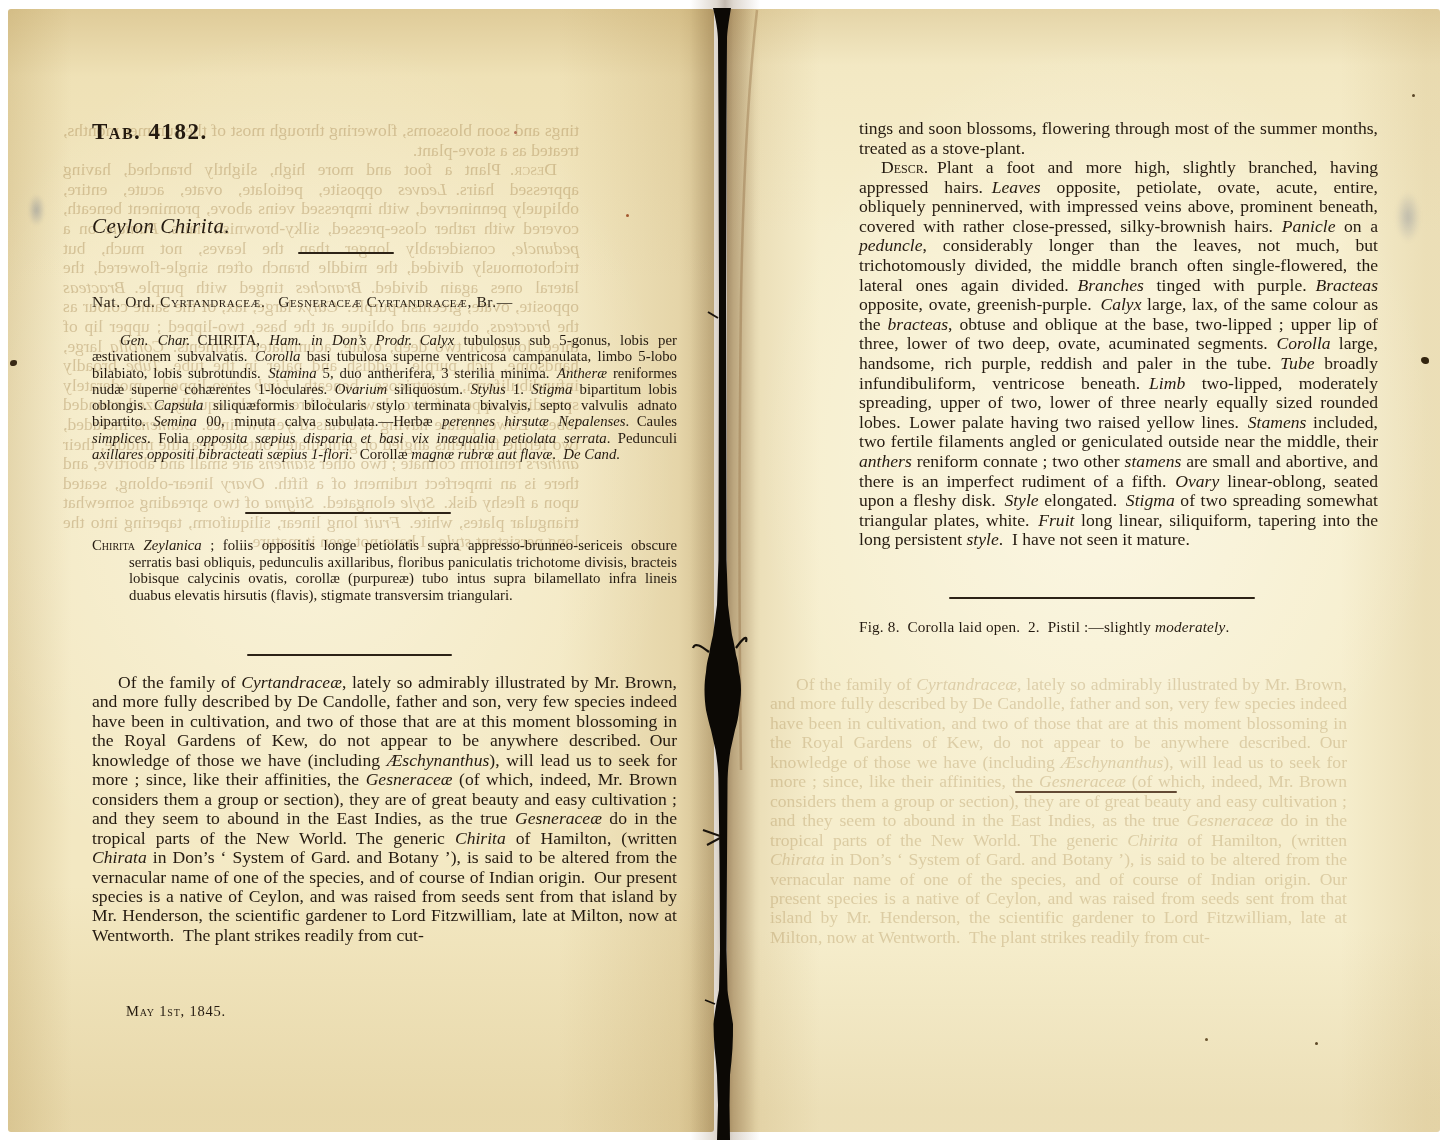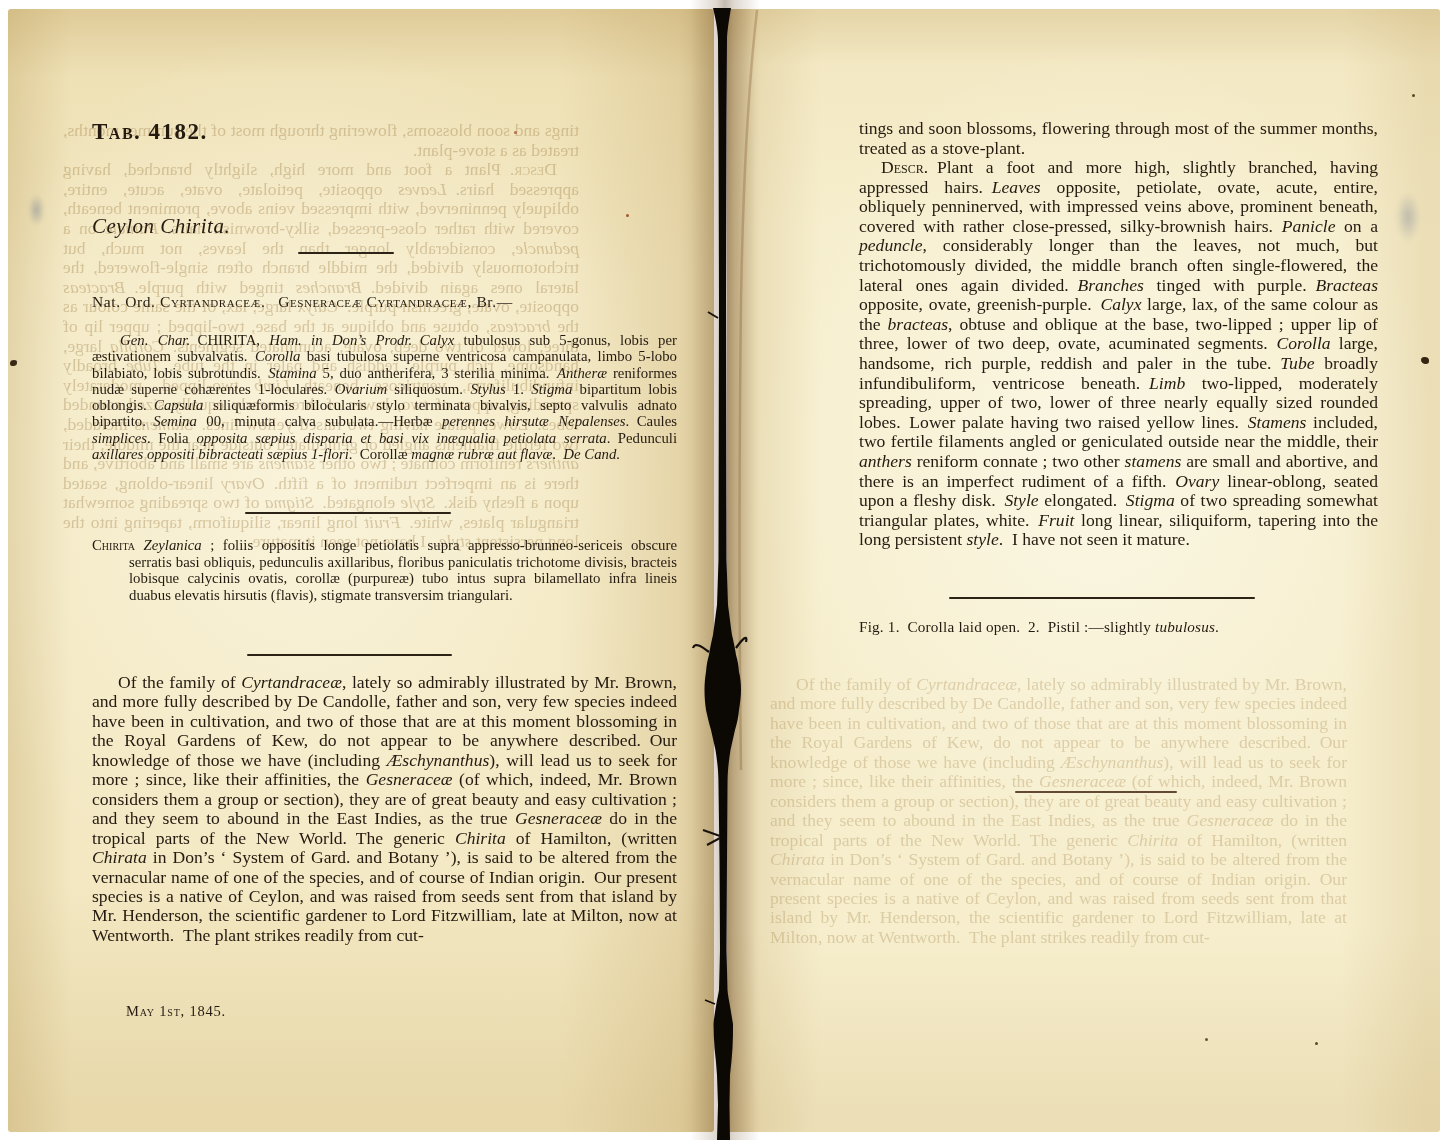--- a/index.html
+++ b/index.html
@@ -104,21 +104,21 @@
     <div class="tb just lp-body"><span>Of the family of </span><span style="font-style: italic;">Cyrtandraceæ</span><span>, lately so admirably illustrated by Mr. Brown, and more fully described by De Candolle, father and son, very few species indeed have been in cultivation, and two of those that are at this moment blossoming in the Royal Gardens of Kew, do not appear to be anywhere described. Our knowledge of those we have (including </span><span style="font-style: italic;">Æschynanthus</span><span>), will lead us to seek for more ; since, like their affinities, the </span><span style="font-style: italic;">Gesneraceæ</span><span> (of which, indeed, Mr. Brown considers them a group or section), they are of great beauty and easy cultivation ; and they seem to abound in the East Indies, as the true </span><span style="font-style: italic;">Gesneraceæ</span><span> do in the tropical parts of the New World. The generic </span><span style="font-style: italic;">Chirita</span><span> of Hamilton, (written </span><span style="font-style: italic;">Chirata</span><span> in Don’s ‘ System of Gard. and Botany ’), is said to be altered from the vernacular name of one of the species, and of course of Indian origin. Our present species is a native of Ceylon, and was raised from seeds sent from that island by Mr. Henderson, the scientific gardener to Lord Fitzwilliam, late at Milton, now at Wentworth. The plant strikes readily from cut-</span></div>
     <div class="tb lp-footer"><span class="sc">May 1st, 1845.</span></div>
   </div>
 
   <div class="page page-right">
     <div class="ghost ghost-right"><span>Of the family of </span><span style="font-style: italic;">Cyrtandraceæ</span><span>, lately so admirably illustrated by Mr. Brown, and more fully described by De Candolle, father and son, very few species indeed have been in cultivation, and two of those that are at this moment blossoming in the Royal Gardens of Kew, do not appear to be anywhere described. Our knowledge of those we have (including </span><span style="font-style: italic;">Æschynanthus</span><span>), will lead us to seek for more ; since, like their affinities, the </span><span style="font-style: italic;">Gesneraceæ</span><span> (of which, indeed, Mr. Brown considers them a group or section), they are of great beauty and easy cultivation ; and they seem to abound in the East Indies, as the true </span><span style="font-style: italic;">Gesneraceæ</span><span> do in the tropical parts of the New World. The generic </span><span style="font-style: italic;">Chirita</span><span> of Hamilton, (written </span><span style="font-style: italic;">Chirata</span><span> in Don’s ‘ System of Gard. and Botany ’), is said to be altered from the vernacular name of one of the species, and of course of Indian origin. Our present species is a native of Ceylon, and was raised from seeds sent from that island by Mr. Henderson, the scientific gardener to Lord Fitzwilliam, late at Milton, now at Wentworth. The plant strikes readily from cut-</span></div>
 
     <div class="tb just rp-intro"><span>tings and soon blossoms, flowering through most of the summer months, treated as a stove-plant.</span></div>
     <div class="tb just rp-descr"><span class="sc">Descr.</span><span> Plant a foot and more high, slightly branched, having appressed hairs. </span><span style="font-style: italic;">Leaves</span><span> opposite, petiolate, ovate, acute, entire, obliquely penninerved, with impressed veins above, prominent beneath, covered with rather close-pressed, silky-brownish hairs. </span><span style="font-style: italic;">Panicle</span><span> on a </span><span style="font-style: italic;">peduncle</span><span>, considerably longer than the leaves, not much, but trichotomously divided, the middle branch often single-flowered, the lateral ones again divided. </span><span style="font-style: italic;">Branches</span><span> tinged with purple. </span><span style="font-style: italic;">Bracteas</span><span> opposite, ovate, greenish-purple. </span><span style="font-style: italic;">Calyx</span><span> large, lax, of the same colour as the </span><span style="font-style: italic;">bracteas</span><span>, obtuse and oblique at the base, two-lipped ; upper lip of three, lower of two deep, ovate, acuminated segments. </span><span style="font-style: italic;">Corolla</span><span> large, handsome, rich purple, reddish and paler in the tube. </span><span style="font-style: italic;">Tube</span><span> broadly infundibuliform, ventricose beneath. </span><span style="font-style: italic;">Limb</span><span> two-lipped, moderately spreading, upper of two, lower of three nearly equally sized rounded lobes. Lower palate having two raised yellow lines. </span><span style="font-style: italic;">Stamens</span><span> included, two fertile filaments angled or geniculated outside near the middle, their </span><span style="font-style: italic;">anthers</span><span> reniform connate ; two other </span><span style="font-style: italic;">stamens</span><span> are small and abortive, and there is an imperfect rudiment of a fifth. </span><span style="font-style: italic;">Ovary</span><span> linear-oblong, seated upon a fleshy disk. </span><span style="font-style: italic;">Style</span><span> elongated. </span><span style="font-style: italic;">Stigma</span><span> of two spreading somewhat triangular plates, white. </span><span style="font-style: italic;">Fruit</span><span> long linear, siliquiform, tapering into the long persistent </span><span style="font-style: italic;">style</span><span>. I have not seen it mature.</span></div>
     <div class="rule rp-rule1"></div>
-    <div class="tb center rp-figcap"><span>Fig. 1. Corolla laid open. 2. Pistil :—slightly </span><span style="font-style: italic;">tubulosus</span><span>.</span></div>
+    <div class="tb center rp-figcap"><span>Fig. 8. Corolla laid open. 2. Pistil :—slightly </span><span style="font-style: italic;">moderately</span><span>.</span></div>
     <div class="rule rp-rule2"></div>
   </div>
 
   <div class="gutter-shade"></div>
   <svg class="gutter-svg" width="80" height="1140" viewBox="0 0 80 1140">
     <path d="M72,10 C 64,80 58,180 56,300 C 54,470 54,620 56,770" stroke="rgba(125,82,40,0.30)" stroke-width="2.5" fill="none"></path>
     <path d="M28,8 C 31,20 33,32 33,40 L33.5,120 34,300 33.5,560 32,605
       C 30,620 29,628 28,635 C 26.5,641 25,648 24,655 C 22.5,660 21.5,665 21,672
       C 20,678 19.5,683 19.5,690 C 19.5,697 20,703 21,710 C 22.5,717 24,723 26,730
       C 27.5,737 29,743 30.5,750 C 32,760 33.5,770 33.5,785 L34.5,860 35,950 34,990

